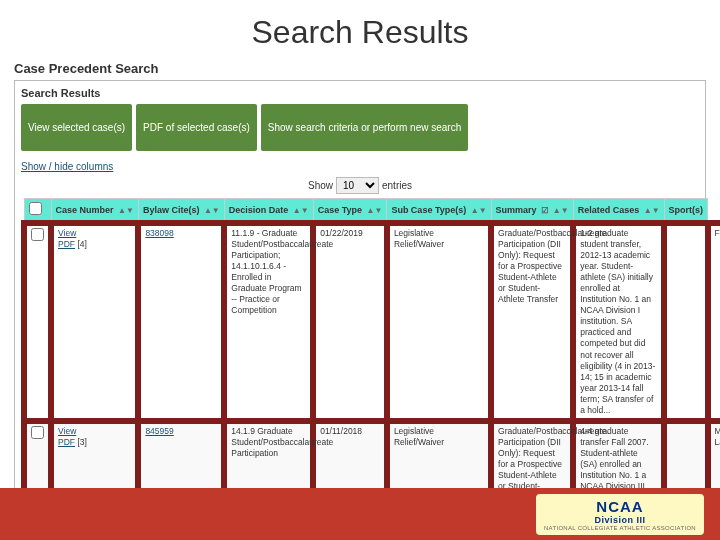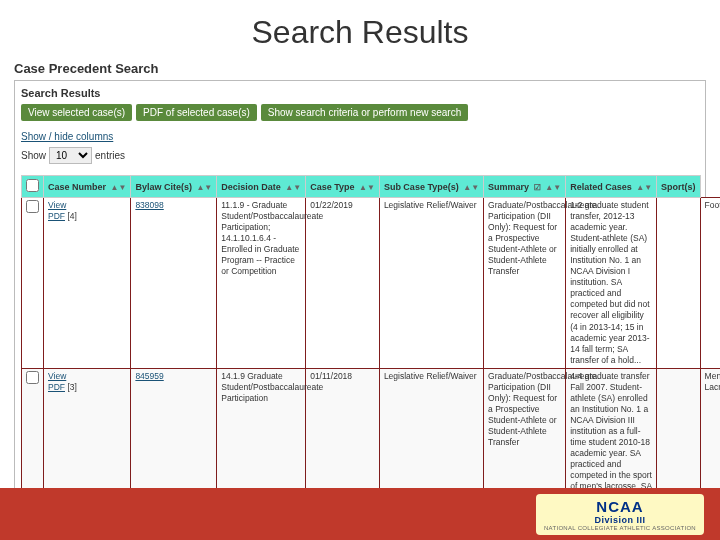--- a/index.html
+++ b/index.html
@@ -55,42 +55,43 @@
     
     .toolbar {
       display: flex;
       gap: 4px;
       margin-bottom: 5px;
     }
     .btn-green {
       background: #5a8a3c;
       color: #fff;
       border: none;
-      padding: 3px 7px;
+      padding: 18px 7px;
       font-size: 10px;
       cursor: pointer;
       border-radius: 2px;
     }
 
     
     .show-hide-link {
       font-size: 10px;
       color: #1a5276;
       text-decoration: underline;
       cursor: pointer;
       margin-bottom: 5px;
       display: inline-block;
     }
 
     
     .entries-row {
       display: flex;
       align-items: center;
       justify-content: space-between;
-      margin-bottom: 11px;
+      margin-bottom: 4px;
+      flex-direction: column;
     }
     .entries-left {
       display: flex;
       align-items: center;
       font-size: 10px;
       color: #333;
       gap: 3px;
     }
     .entries-select {
       font-size: 10px;
@@ -126,21 +127,21 @@
       font-weight: bold;
       color: #333;
       white-space: nowrap;
     }
     .results-table th .sort-arrow {
       font-size: 8px;
       color: #666;
       margin-left: 2px;
     }
     .results-table td {
-      border: 1px solid #7f1d1d;
+      border: 6px solid #7f1d1d;
       padding: 2px 4px;
       vertical-align: top;
       font-size: 8.5px;
       color: #333;
       line-height: 1.3;
     }
     .results-table tr:nth-child(even) td {
       background: #f9f9f9;
     }
     .results-table tr:nth-child(odd) td {

